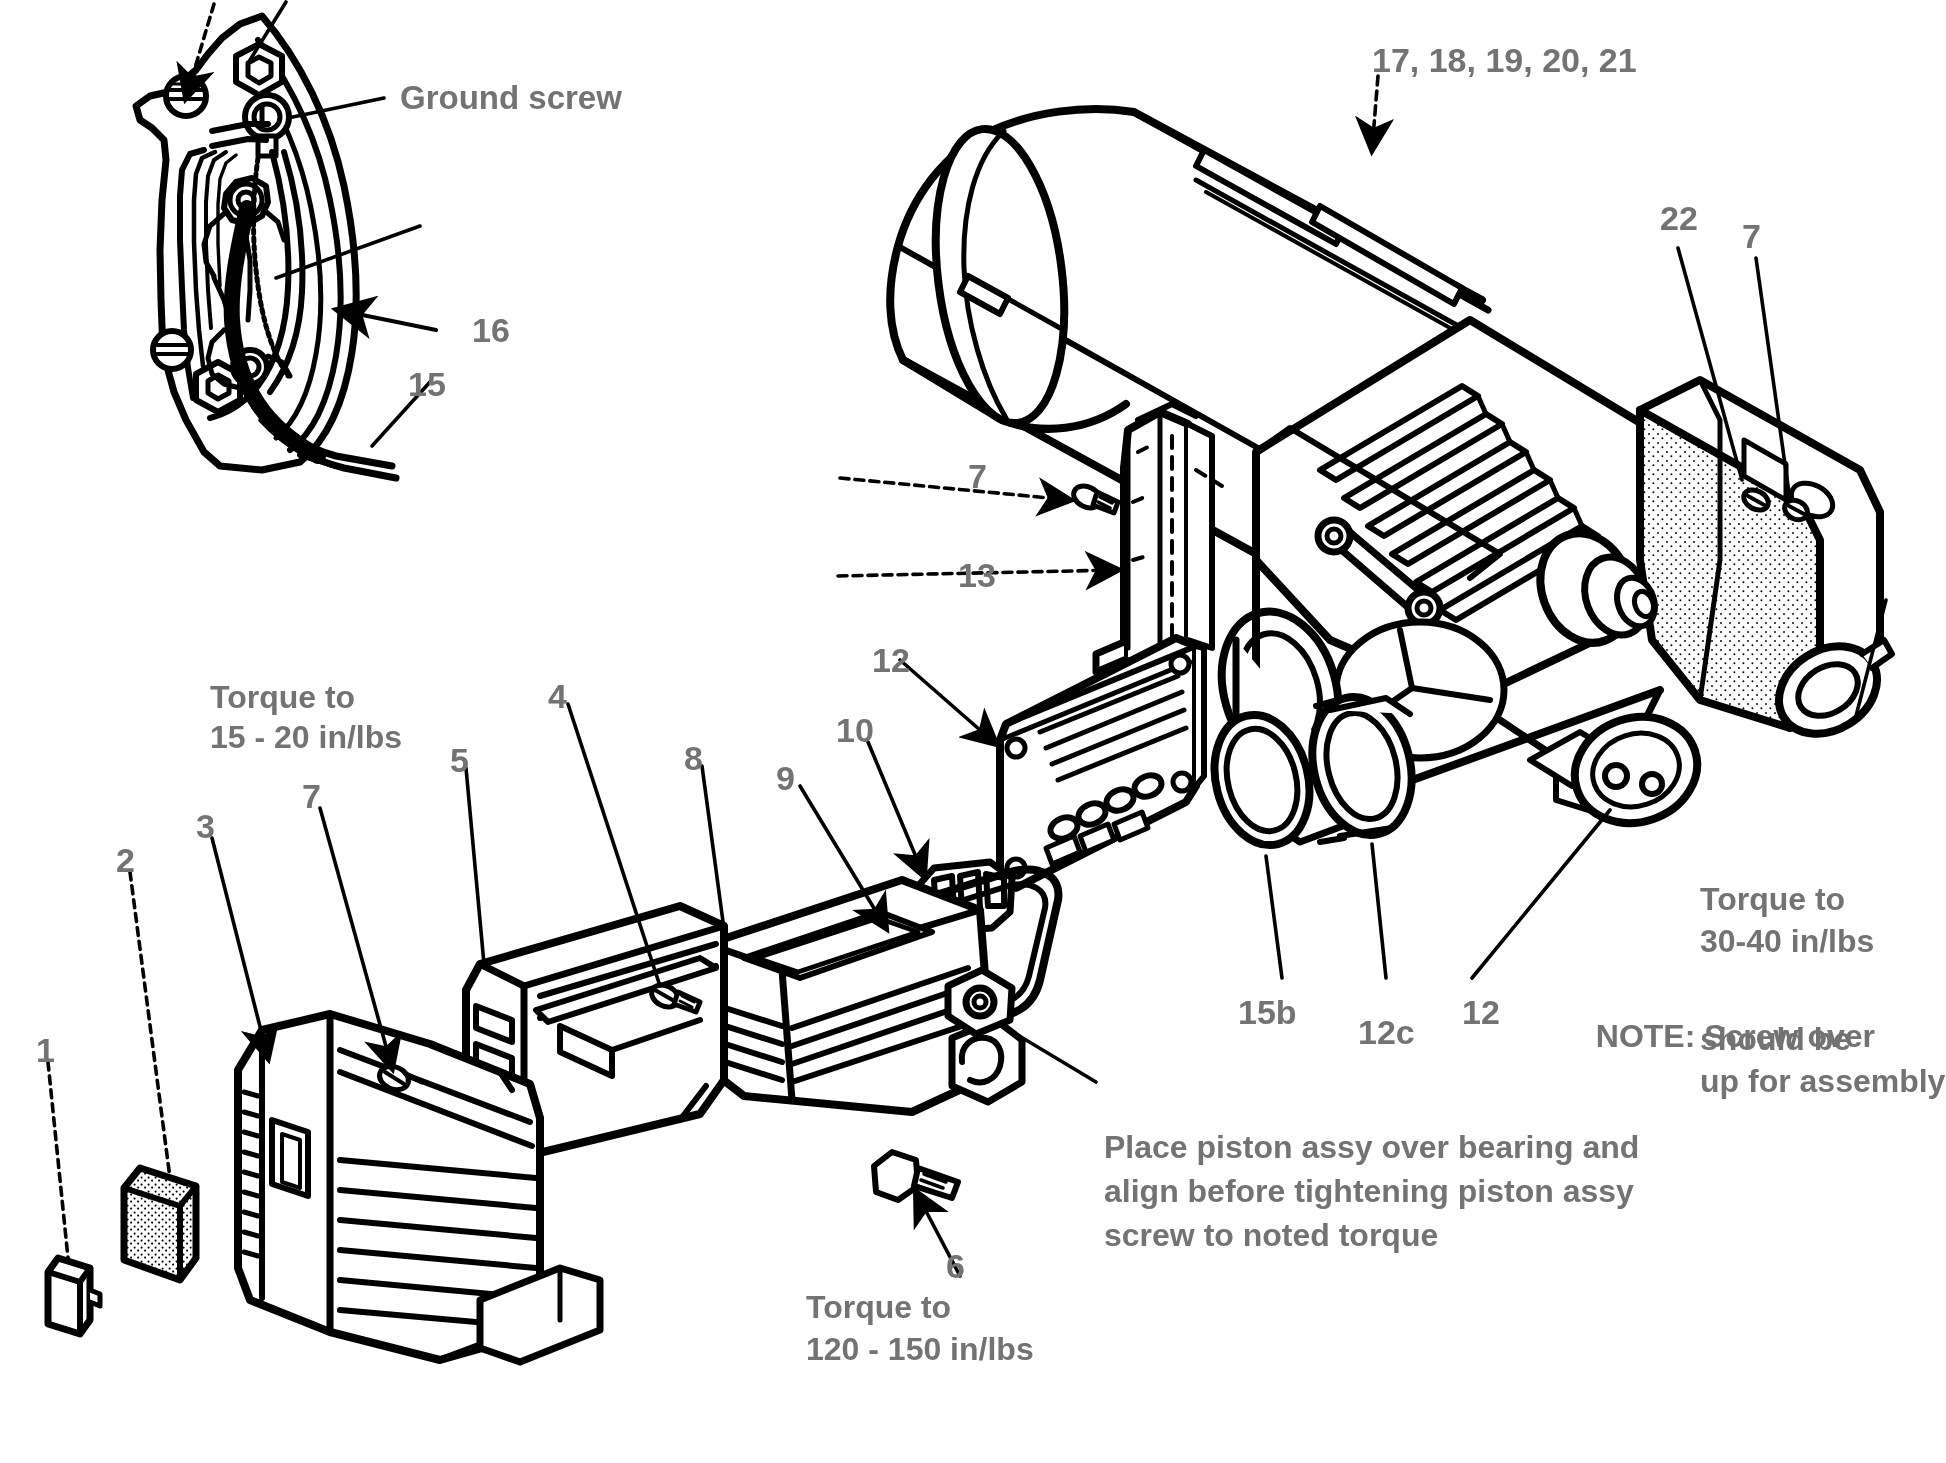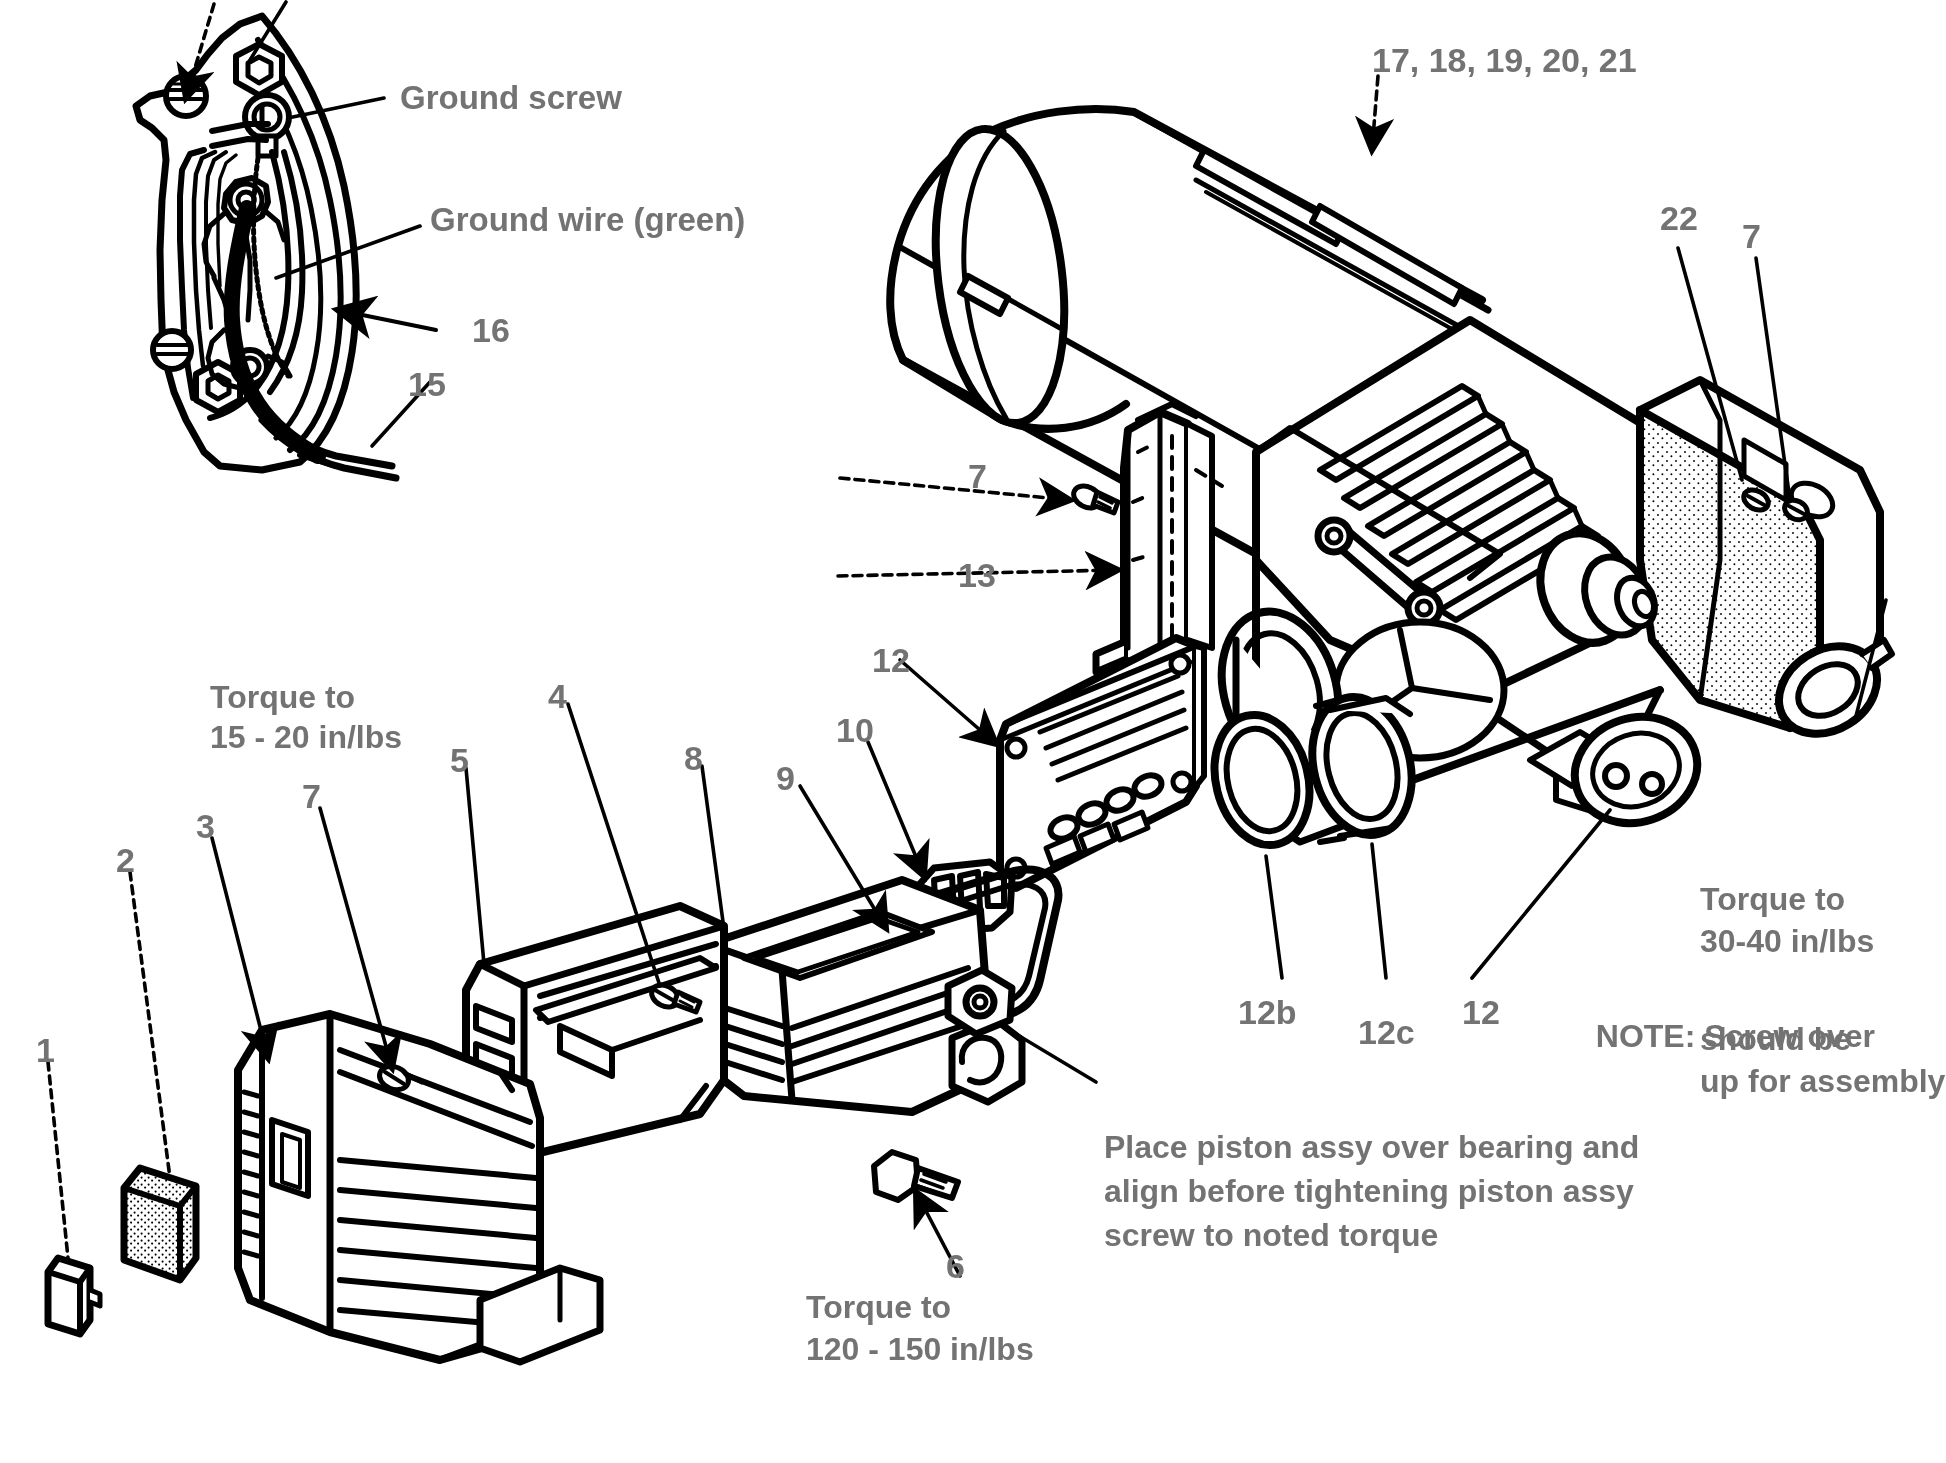--- a/index.html
+++ b/index.html
@@ -529,21 +529,20 @@
     <path d="M1856 716 L1886 600"></path>
 
     <path d="M1096 1082 L1006 1028"></path>
   </g>
 
   </g>
 </svg>
 
 <div class="lbl cap" style="left:400px;top:78px;">Ground screw</div>
 
-<div class="lbl cap" style="left:430px;top:200px;">Ground wire (green)</div>
 
 <div class="lbl num" style="left:472px;top:310px;">16</div>
 
 <div class="lbl num" style="left:408px;top:364px;">15</div>
 
 <div class="lbl num" style="left:1372px;top:40px;">17, 18, 19, 20, 21</div>
 
 <div class="lbl num" style="left:1660px;top:198px;">22</div>
 
 <div class="lbl num" style="left:1742px;top:216px;">7</div>
@@ -567,21 +566,21 @@
 <div class="lbl num" style="left:302px;top:776px;">7</div>
 
 <div class="lbl num" style="left:196px;top:806px;">3</div>
 
 <div class="lbl num" style="left:116px;top:840px;">2</div>
 
 <div class="lbl num" style="left:36px;top:1030px;">1</div>
 
 <div class="lbl num" style="left:946px;top:1246px;">6</div>
 
-<div class="lbl num" style="left:1238px;top:992px;">12b</div>
+<div class="lbl num" style="left:1238px;top:992px;">15b</div>
 
 <div class="lbl num" style="left:1358px;top:992px;margin-top:20px;">12c</div>
 
 <div class="lbl num" style="left:1462px;top:992px;">12</div>
 
 <div class="lbl torque" style="left:210px;top:678px;">Torque to</div>
 <div class="lbl torque" style="left:210px;top:718px;">15 - 20 in/lbs</div>
 
 <div class="lbl torque" style="left:806px;top:1288px;">Torque to</div>
 <div class="lbl torque" style="left:806px;top:1330px;">120 - 150 in/lbs</div>

